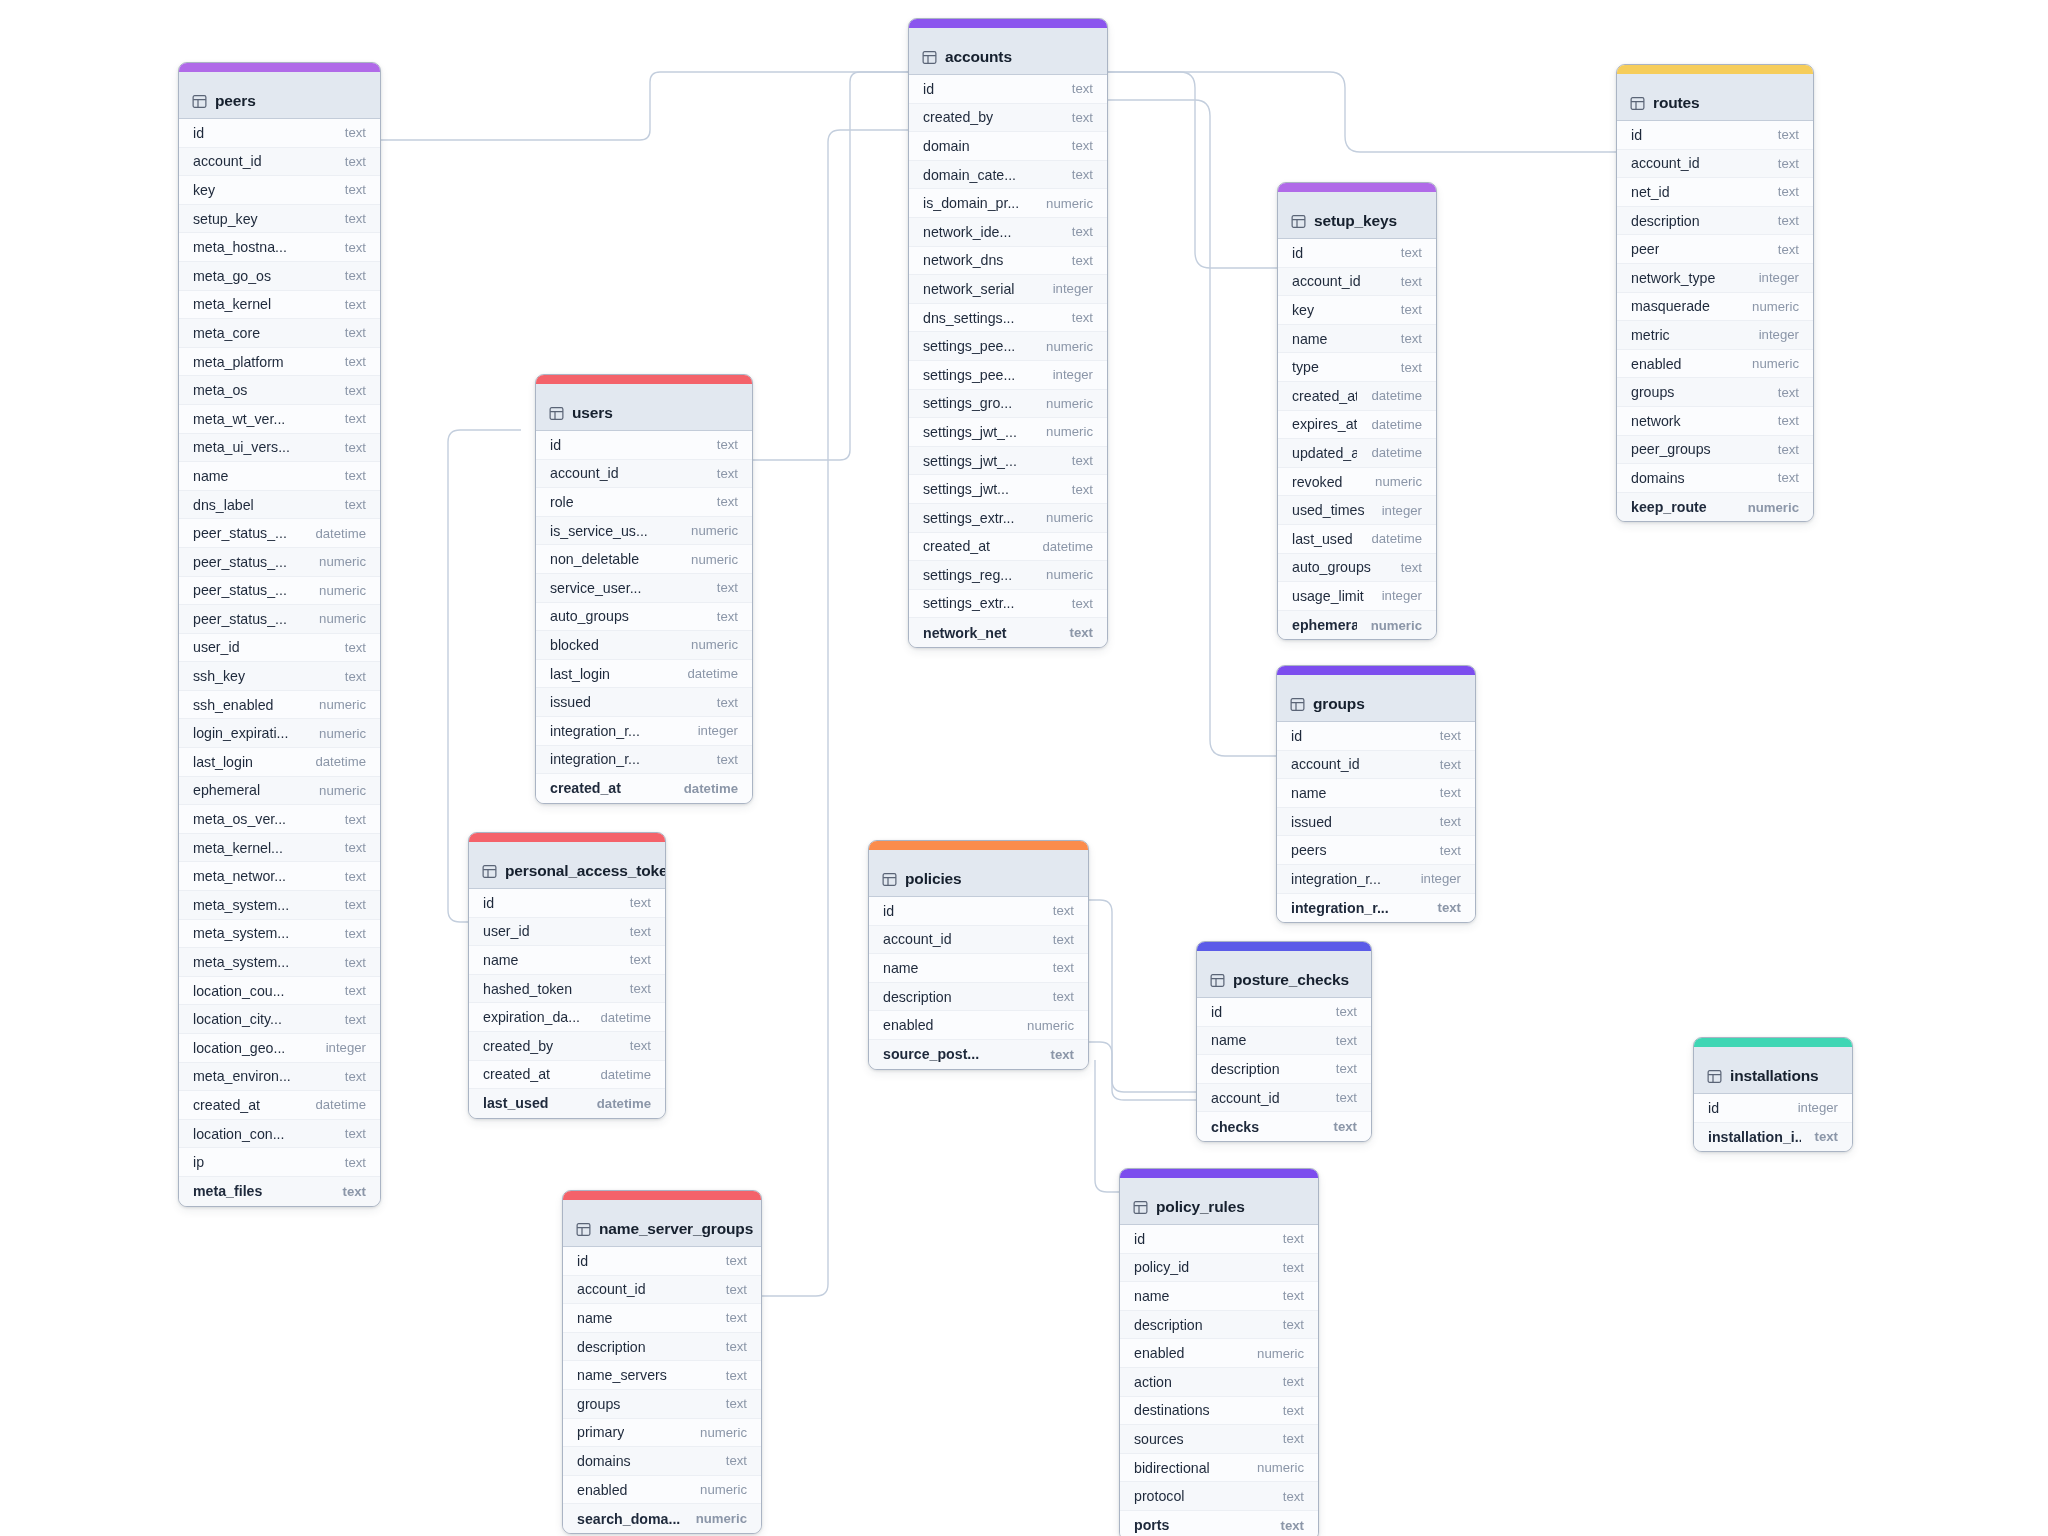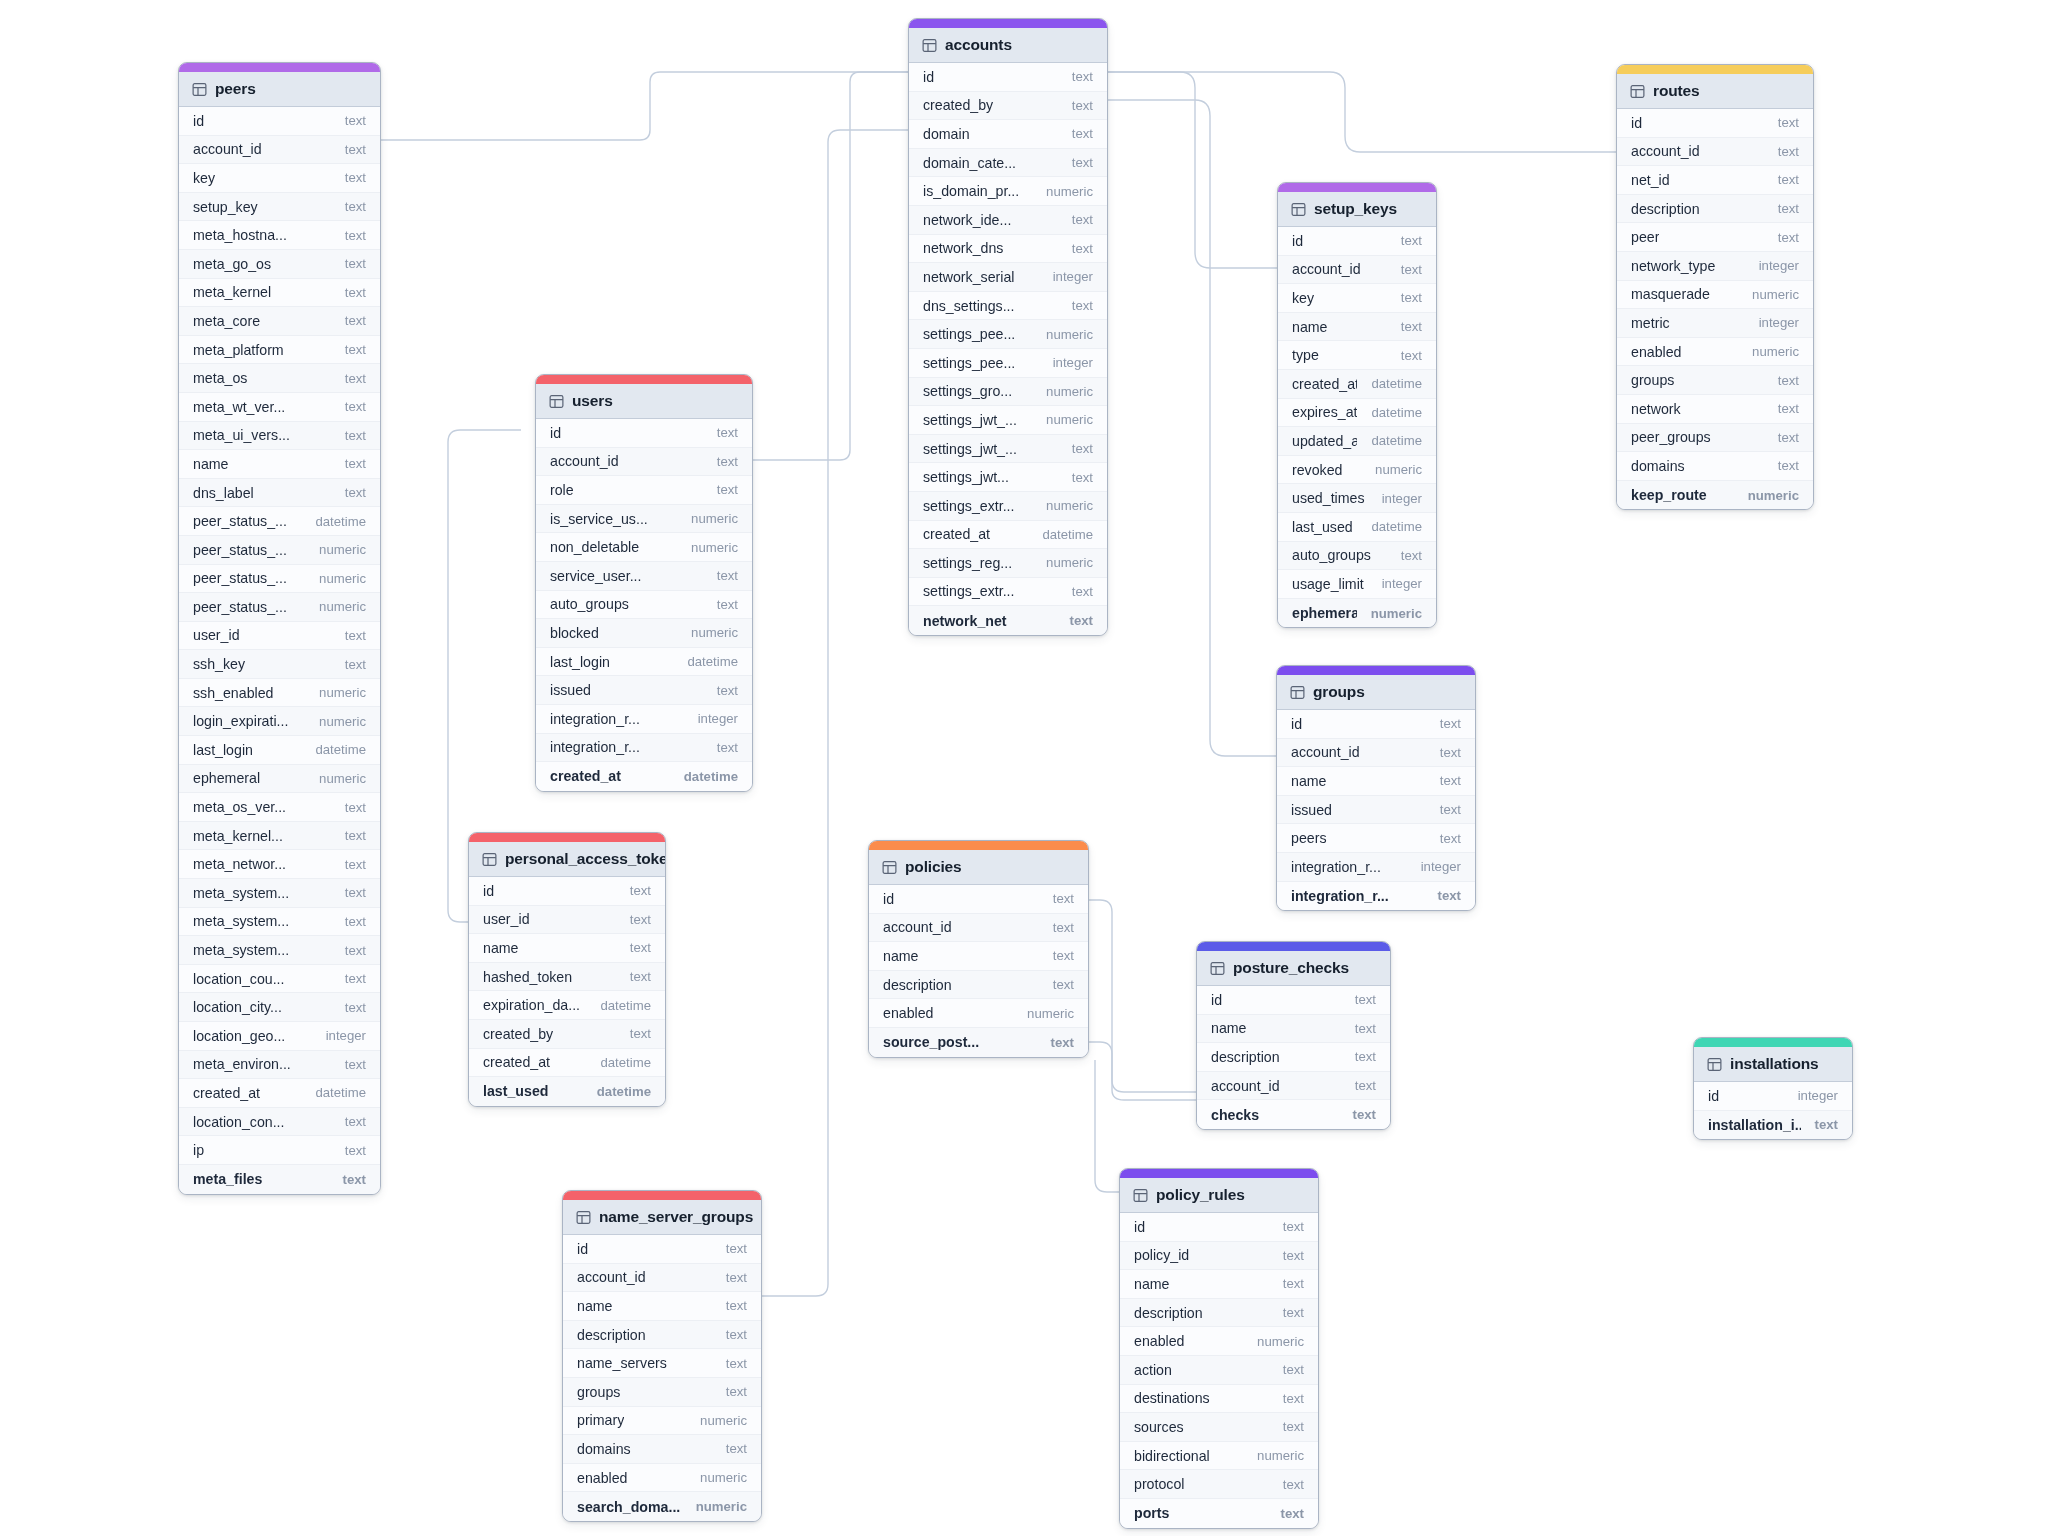--- a/index.html
+++ b/index.html
@@ -40,21 +40,21 @@
     height: 9px;
     width: 100%;
     display: block;
   }
   .table-header {
     display: flex;
     align-items: center;
     gap: 8px;
     background: #e2e8f0;
     border-bottom: 1px solid #c3ccd9;
-    padding: 8px 13px 8px 13px;
+    padding: 20px 13px 8px 13px;
     box-sizing: border-box;
   }
   .table-header .tbl-icon {
     flex: 0 0 auto;
     width: 15px;
     height: 15px;
     display: block;
     color: #5a6476;
   }
   .table-title {
@@ -708,21 +708,21 @@
         </div>
         <div class="col-row">
           <span class="col-name">integration_r...</span>
           <span class="col-type">integer</span>
         </div>
         <div class="col-row">
           <span class="col-name">integration_r...</span>
           <span class="col-type">text</span>
         </div>
       </div>
-      <div class="table-card" style="left: 1196px; top: 941px; width: 195px;">
+      <div class="table-card" style="left: 1196px; top: 941px; width: 176px;">
         <span class="accent-bar" style="background: rgb(91, 91, 232);"></span>
         <div class="table-header">
           <svg viewBox="0 0 16 16" class="tbl-icon">
             <rect x="1.2" y="1.8" width="13.6" height="12.4" rx="1.6" fill="none" stroke="currentColor" stroke-width="1.3"></rect>
             <path d="M1.2 5.9 H14.8" stroke="currentColor" stroke-width="1.3"></path>
             <path d="M6.4 5.9 V14.2" stroke="currentColor" stroke-width="1.3"></path>
           </svg>
           <span class="table-title">posture_checks</span>
         </div>
         <div class="col-row">

